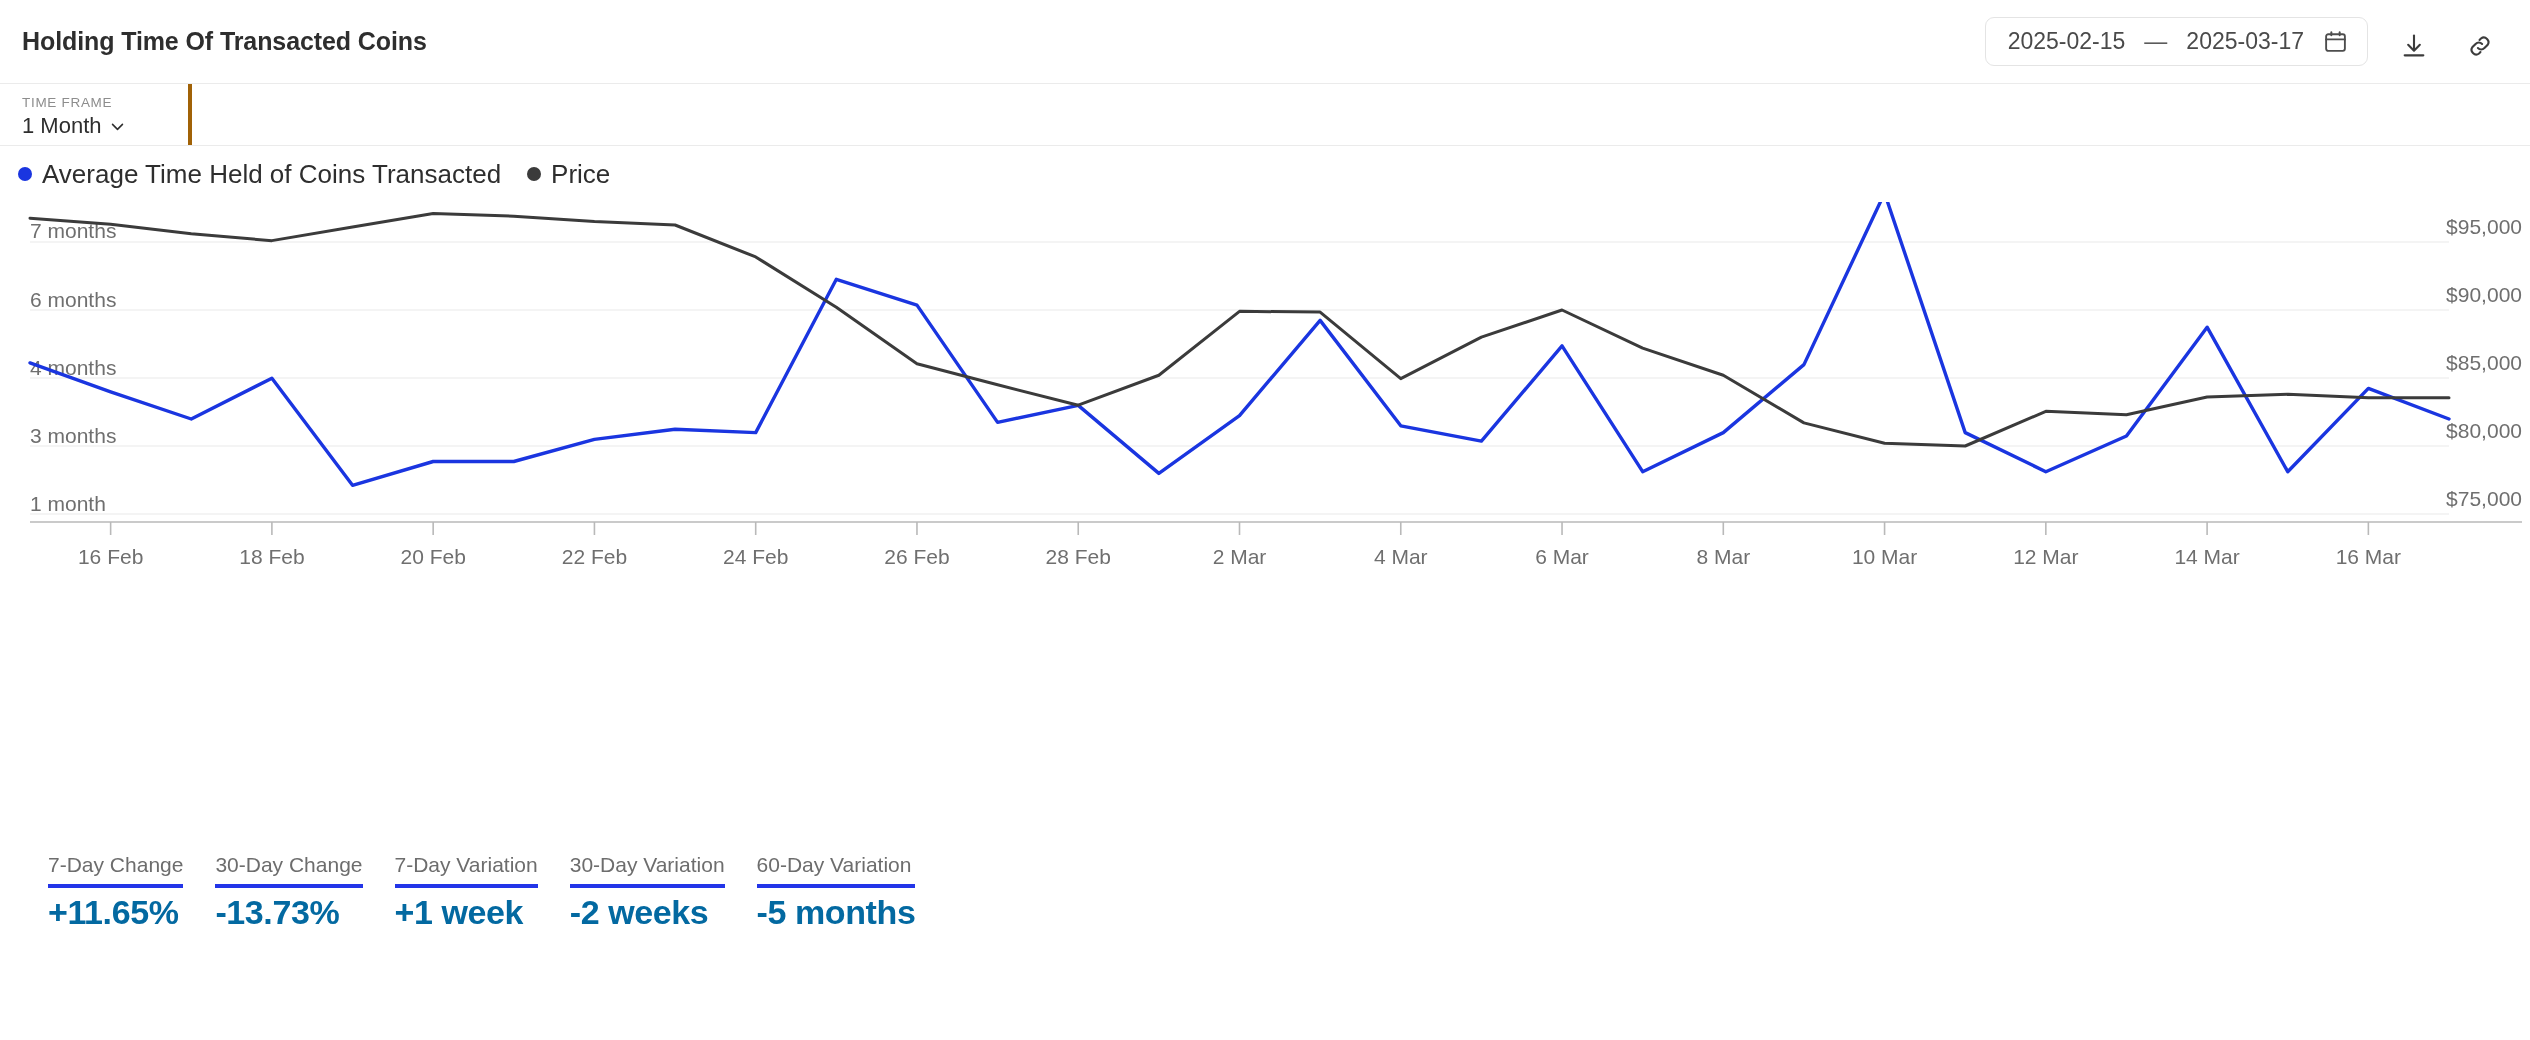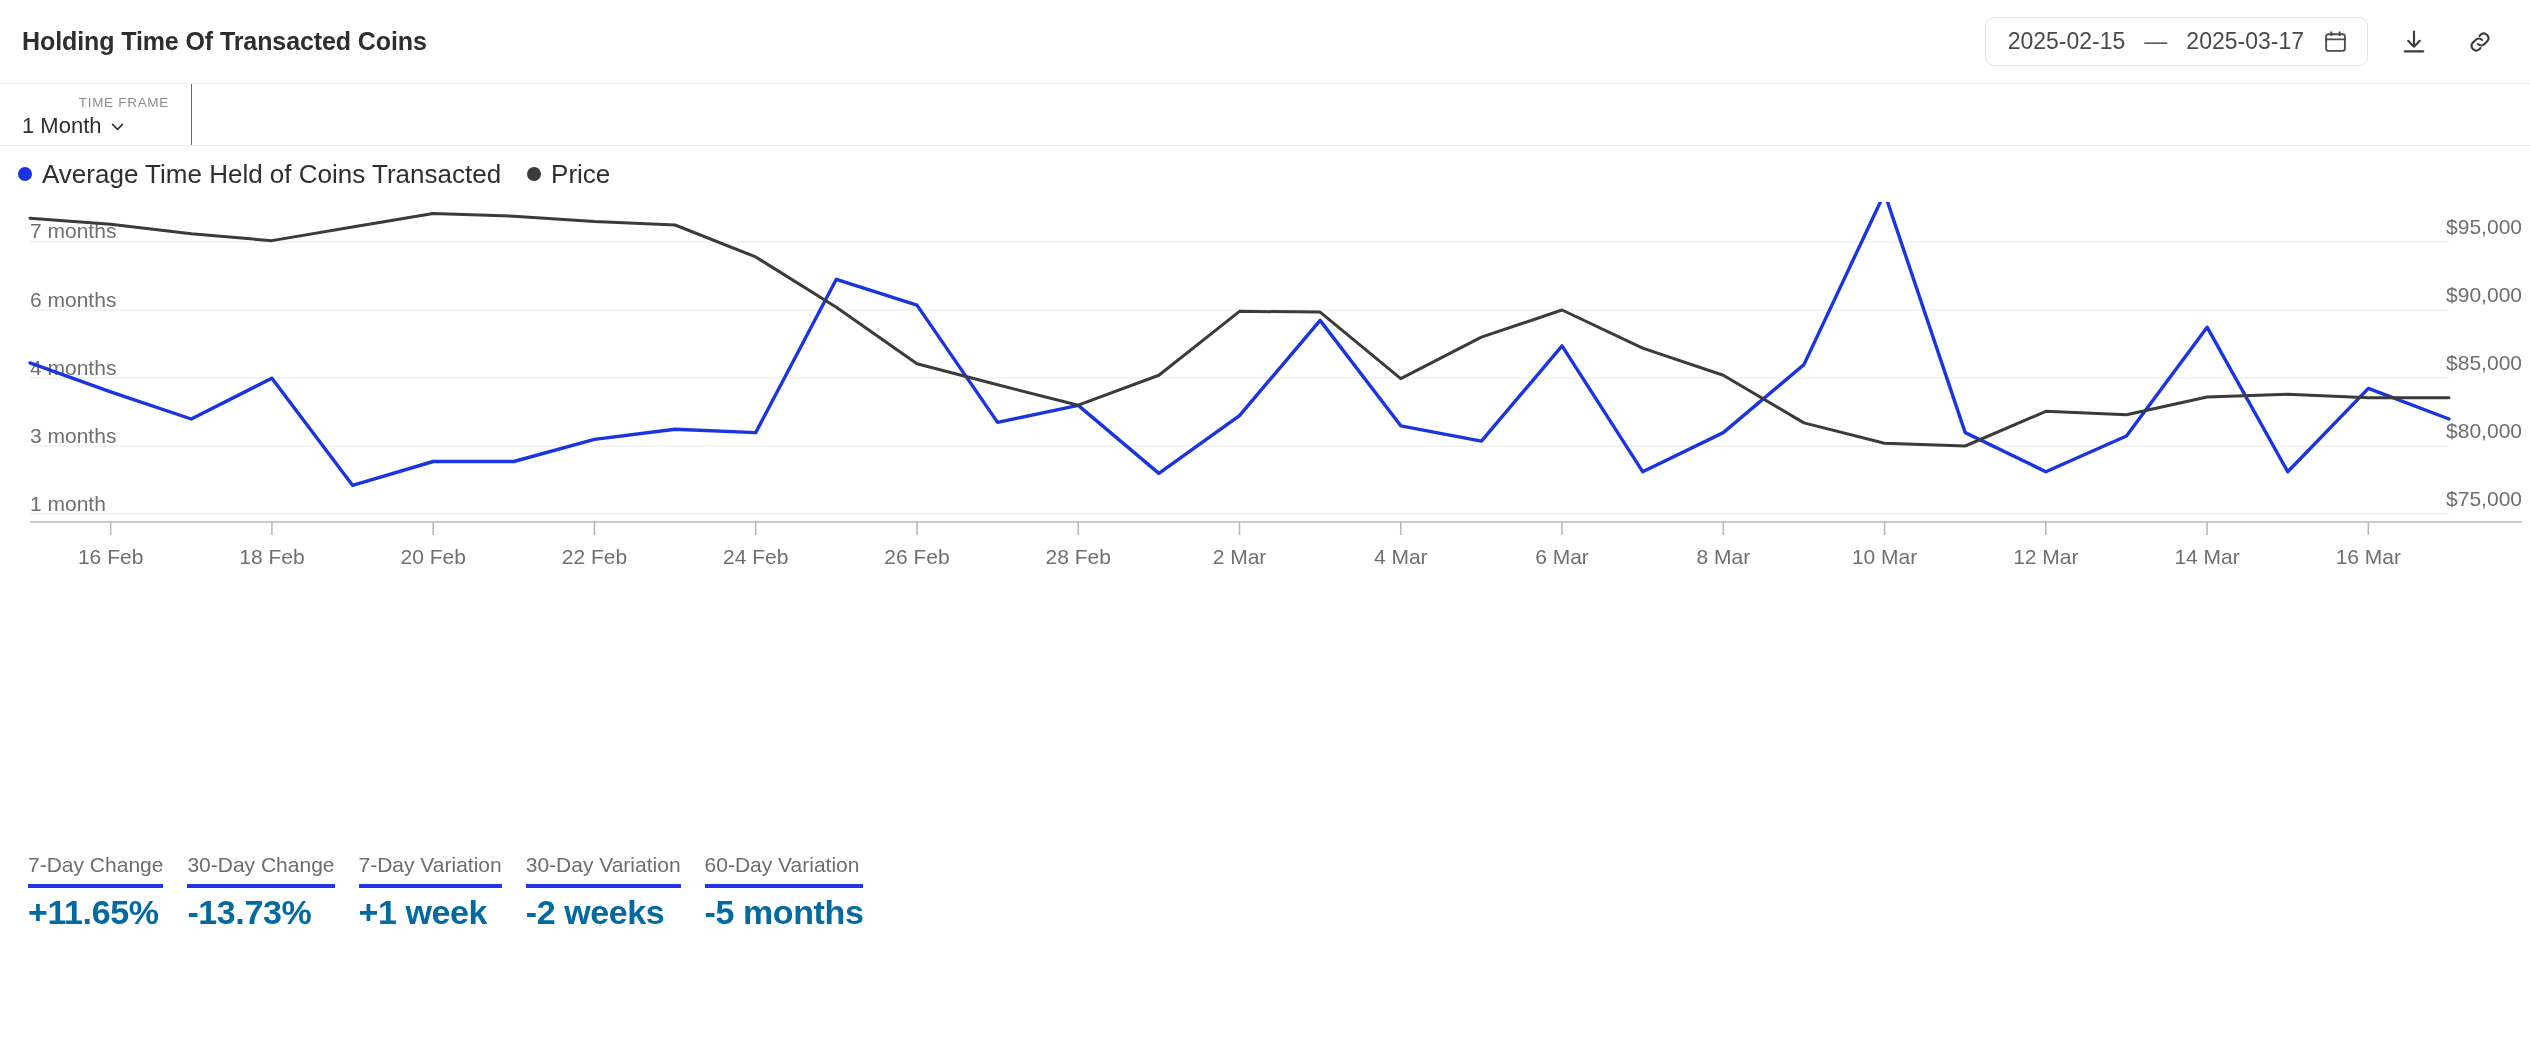--- a/index.html
+++ b/index.html
@@ -14,21 +14,21 @@
   .app { width: 2530px; height: 1040px; position: relative; display: flex; flex-direction: column; }
 
   
   .header {
     height: 84px; min-height: 84px;
     border-bottom: 1px solid #ebebeb;
     display: flex; align-items: center; justify-content: space-between;
     padding: 0 30px 0 22px;
   }
   .page-title { font-size: 25px; font-weight: bold; color: #2e2e2e; letter-spacing: -0.1px; }
-  .header-right { display: flex; align-items: center; gap: 26px; padding-left: 40px; }
+  .header-right { display: flex; align-items: flex-end; gap: 26px; padding-left: 40px; }
 
   .daterange {
     display: flex; align-items: center; gap: 19px;
     border: 1px solid #e4e4e4; border-radius: 9px;
     height: 49px; padding: 0 19px 0 22px;
     font-size: 23px; color: #4a4a4a; background: #fff;
     cursor: pointer;
   }
   .daterange .dash { color: #5b5b5b; }
   .icon-btn {
@@ -37,26 +37,25 @@
     cursor: pointer; color: #3c3c3c;
   }
 
   
   .tfbar {
     height: 62px; min-height: 62px;
     border-bottom: 1px solid #ebebeb;
     display: flex; align-items: stretch;
   }
   .tf-cell {
-    border-right: 1px solid #a16207;
+    border-right: 4px solid #a16207;
     padding: 5px 22px 0 22px;
     display: flex; flex-direction: column; justify-content: center;
     min-width: 192px;
     cursor: pointer;
-    text-align: right;
   }
   .tf-label {
     font-size: 13.5px; color: #8d8d8d; letter-spacing: 0.7px;
     text-transform: uppercase; margin-bottom: 3px;
   }
   .tf-value {
     font-size: 22px; color: #2e2e2e;
     display: flex; align-items: center; gap: 7px;
   }
 
@@ -70,22 +69,22 @@
   .legend-dot { width: 14px; height: 14px; border-radius: 50%; display: inline-block; }
   .legend-text { font-size: 26px; color: #2e2e2e; }
 
   
   .chart-wrap { position: relative; width: 2530px; height: 730px; }
   .chart-svg { position: absolute; left: 0; top: 0; }
 
   
   .metrics {
     position: absolute; left: 0; bottom: 0;
-    display: flex; align-items: flex-start; gap: 0;
-    padding-left: 28px;
+    display: flex; align-items: flex-start; gap: 8px;
+    padding-left: 48px;
   }
   .metric { display: flex; flex-direction: column; padding-right: 24px; cursor: pointer; }
   .metric-label { font-size: 21px; color: #6d6d6d; white-space: nowrap; }
   .metric-rule { height: 4px; background: #2335e8; margin: 7px 0 5px 0; width: 100%; }
   .metric-value { font-size: 34px; font-weight: bold; color: #0369a1; white-space: nowrap; letter-spacing: -0.4px; }
 </style>
 </head>
 <body>
 
 <div class="app">

